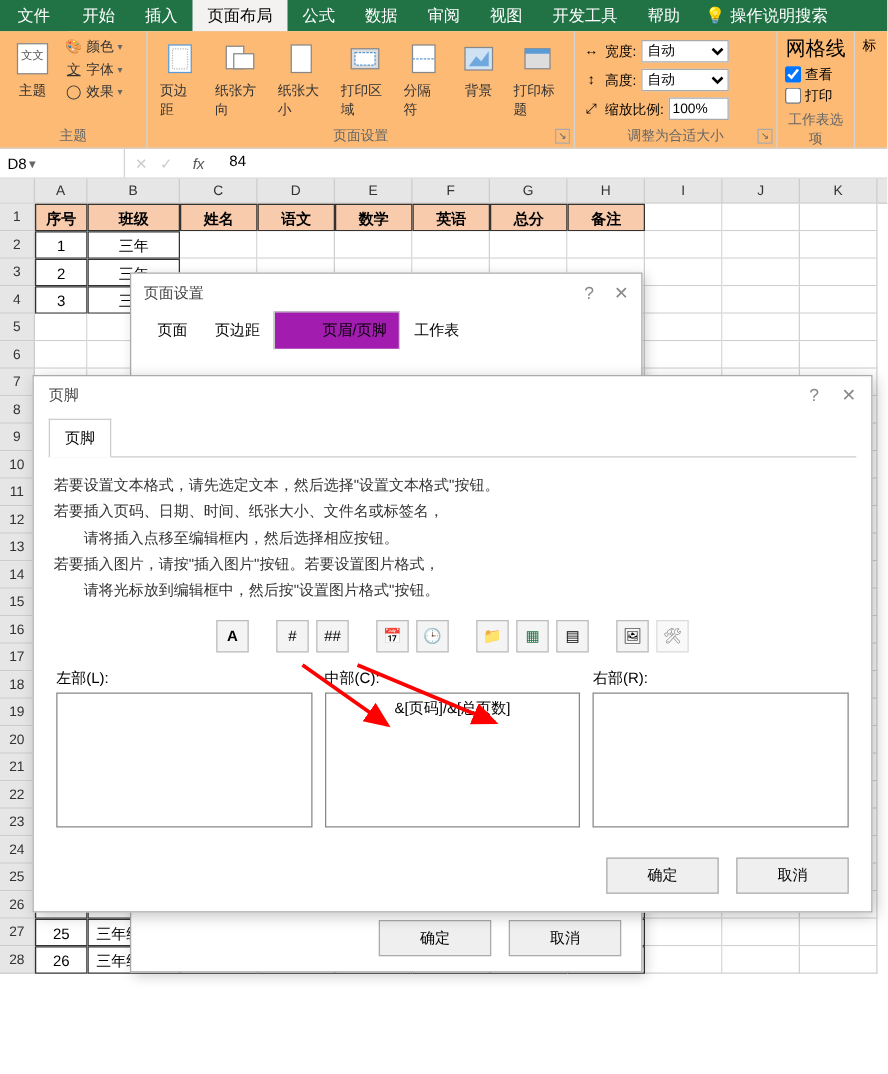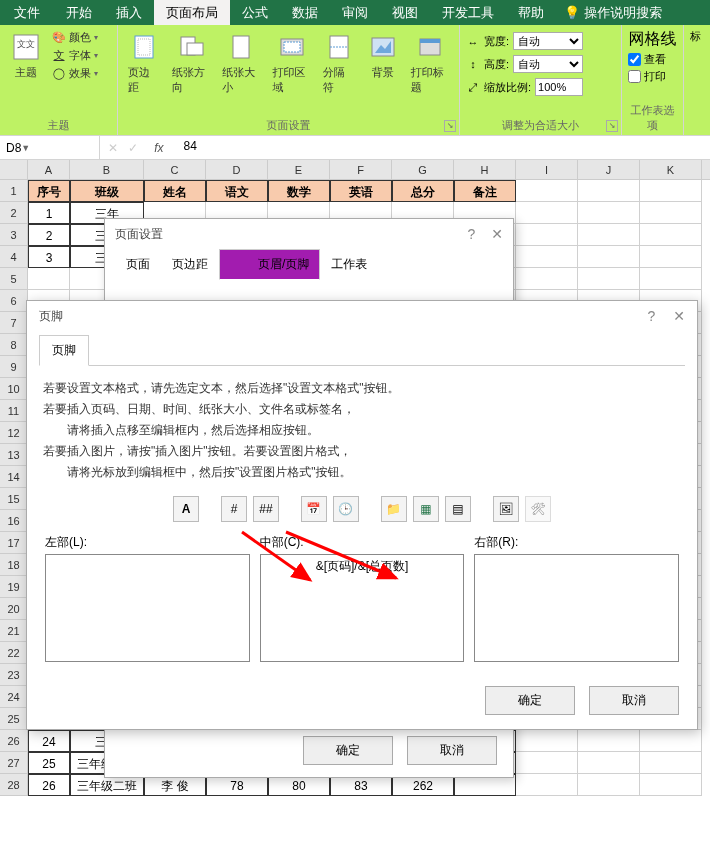--- a/index.html
+++ b/index.html
@@ -6,21 +6,21 @@
 body { background: #fff; width: 710px; height: 859px; overflow: hidden; position: relative; font-size: 12px; }
 
 
 .titlebar { background: #217346; height: 25px; display: flex; align-items: stretch; }
 .titlebar .file { background: #217346; color: #fff; padding: 4px 14px; font-size: 13px; }
 .titlebar .tab { color: #fff; padding: 4px 12px; font-size: 13px; cursor: pointer; }
 .titlebar .tab.active { background: #f3f2f1; color: #000000; }
 .titlebar .bulb { color: #fff; padding: 4px 8px; font-size: 13px; display: flex; align-items: center; gap: 4px; }
 
 
-.ribbon { background: #bef264; border-bottom: 1px solid #d4d4d4; height: 111px; display: flex; position: relative; }
+.ribbon { background: #fdba74; border-bottom: 1px solid #d4d4d4; height: 94px; display: flex; position: relative; }
 .ribbon-group { border-right: 1px solid #d4d4d4; padding: 4px 6px 2px; display: flex; flex-direction: column; justify-content: space-between; }
 .ribbon-group-label { text-align: center; color: #666; font-size: 11px; padding-top: 2px; }
 .ribbon-row { display: flex; align-items: flex-start; gap: 4px; }
 .ribbon-btn { display: flex; flex-direction: column; align-items: center; gap: 2px; padding: 2px 4px; color: #333; font-size: 11px; cursor: pointer; }
 .ribbon-btn .ico { width: 32px; height: 32px; display: flex; align-items: center; justify-content: center; }
 .ribbon-small { display: flex; flex-direction: column; gap: 1px; }
 .ribbon-small-item { display: flex; align-items: center; gap: 3px; font-size: 11px; color: #333; padding: 1px 2px; cursor: pointer; }
 .tiny-ico { width: 14px; height: 14px; display: inline-flex; align-items: center; justify-content: center; }
 .dialog-launcher { position: absolute; bottom: 3px; right: 3px; width: 12px; height: 12px; border: 1px solid #aaa; font-size: 8px; text-align: center; line-height: 10px; color: #666; cursor: pointer; }
 .adjust-group .row { display: flex; align-items: center; gap: 4px; font-size: 11px; margin: 1px 0; }

